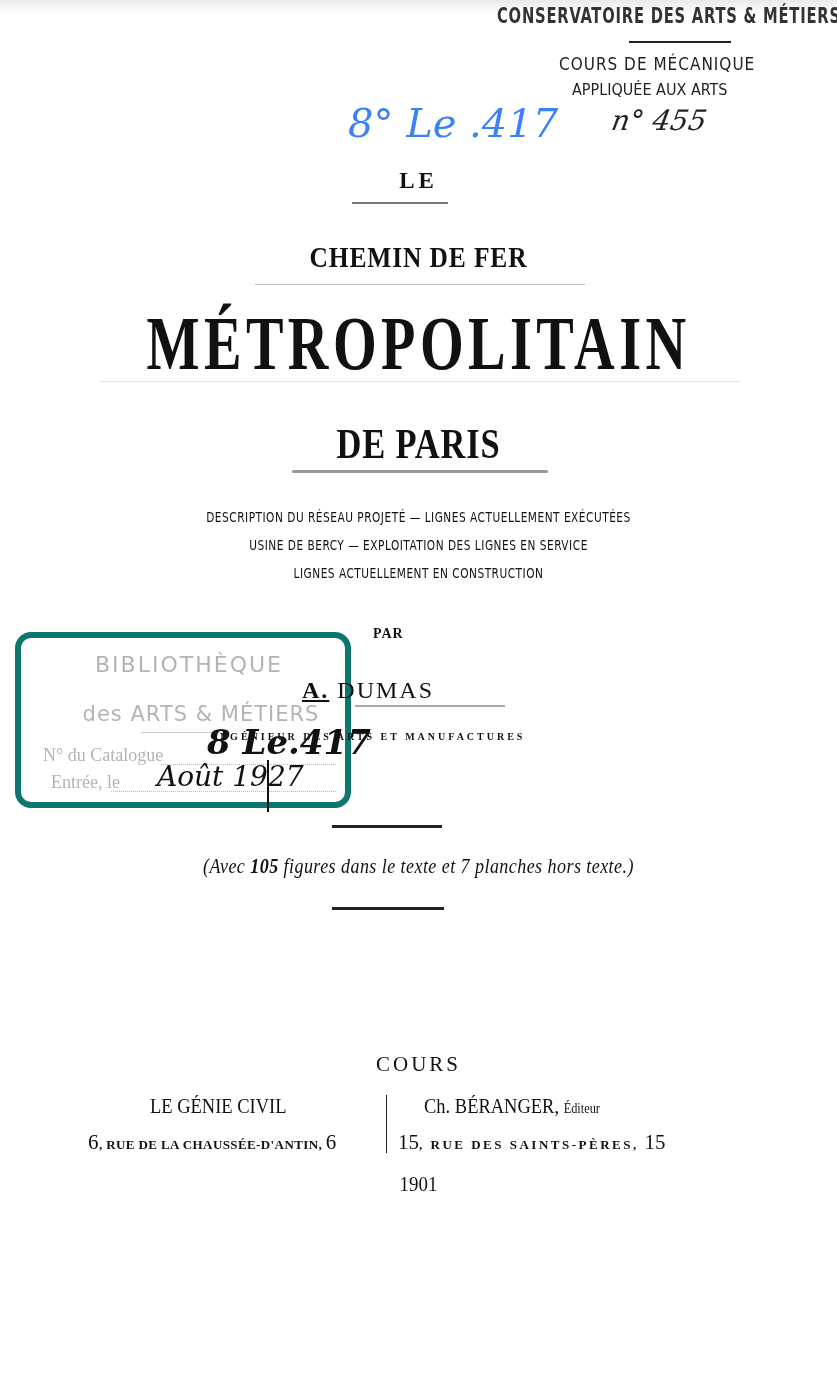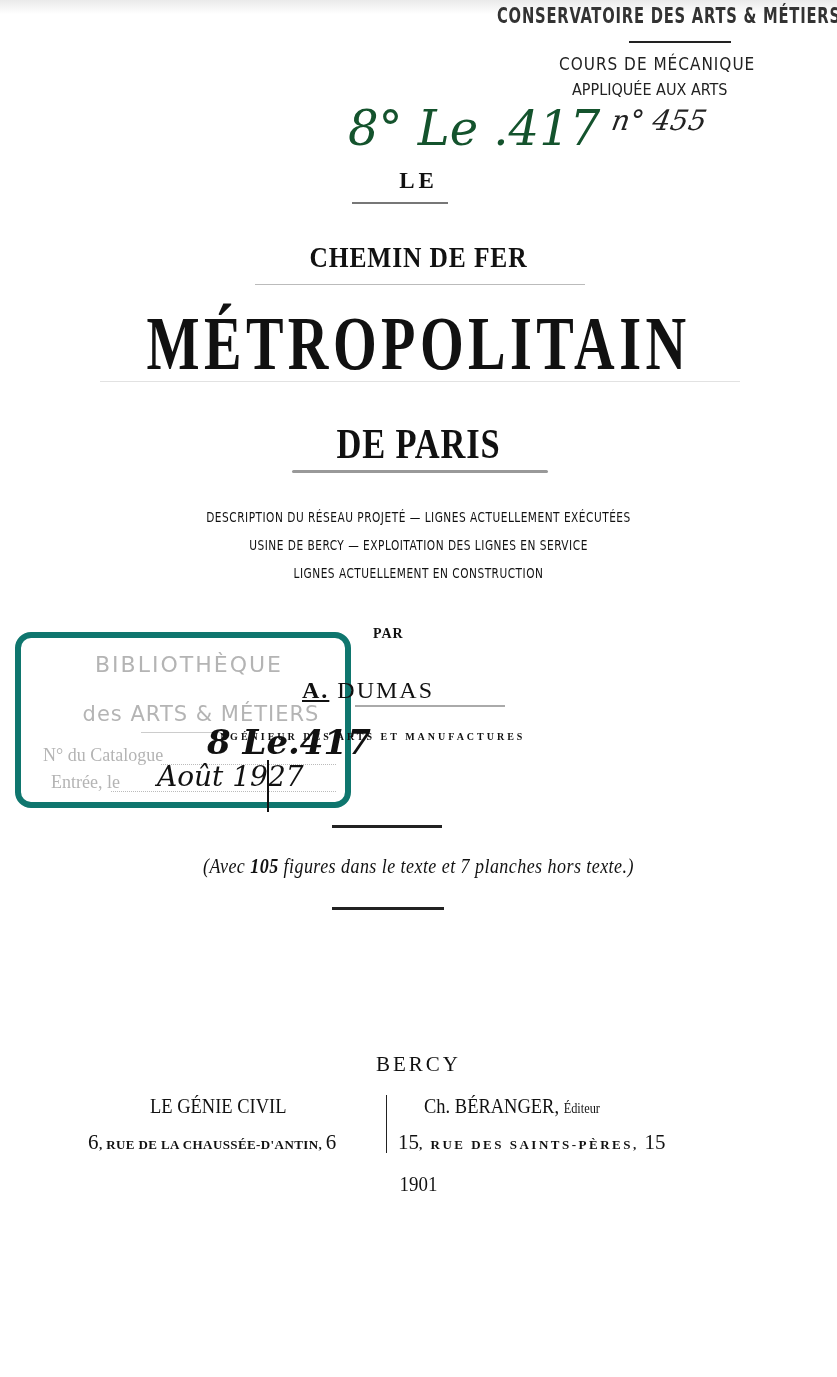--- a/index.html
+++ b/index.html
@@ -17,22 +17,22 @@
                     color: #333; transform: scaleX(.78); transform-origin: left; white-space: nowrap; font-weight: bold; }
   .stamp-cnam .rule { position: absolute; left: 142px; top: 37px; width: 102px; height: 2px; background: #222; }
   .stamp-cnam .l2 { position: absolute; left: 72px; top: 50px; font-size: 17px; letter-spacing: 1px; color: #222;
                     white-space: nowrap; }
   .stamp-cnam .l3 { position: absolute; left: 85px; top: 76px; font-size: 16px; letter-spacing: 0; color: #222;
                     white-space: nowrap; }
   .stamp-cnam .l4 { position: absolute; left: 125px; top: 100px; font-size: 28px; font-style: italic;
                     font-family: "DejaVu Serif", serif; color: #222; white-space: nowrap; transform: skewX(-10deg); }
 
   
-  .shelf { left: 348px; top: 100px; font-size: 48px; font-style: italic;
-           font-family: "DejaVu Serif", serif; color: #14532d; white-space: nowrap; }
+  .shelf { left: 348px; top: 100px; font-size: 40px; font-style: italic;
+           font-family: "DejaVu Serif", serif; color: #3b82f6; white-space: nowrap; }
 
   .le { top: 168px; font-size: 23px; letter-spacing: 4px; font-weight: bold; }
   .rule-le { left: 352px; top: 202px; width: 96px; height: 2px; background: #777; }
 
   .chemin { top: 240px; font-size: 30px; letter-spacing: 1px; font-weight: bold;
             transform: scaleX(.85); transform-origin: center; }
   .rule-chemin { left: 255px; top: 284px; width: 330px; height: 1px; background: #bbb; }
 
   .metro { top: 305px; font-size: 76px; font-weight: bold; letter-spacing: 6px;
            transform: scaleX(.74); transform-origin: center; line-height: 1; }
@@ -143,21 +143,21 @@
 <div class="abs hand-cat">8 Le.417</div>
 <div class="abs hand-date">Août 1927</div>
 <div class="abs hand-stem"></div>
 
 <div class="abs rule-a"></div>
 <div class="abs center figs">
   <span>(Avec </span><b>105</b><span> figures dans le texte et 7 planches hors texte.)</span>
 </div>
 <div class="abs rule-b"></div>
 
-<div class="abs center city">BERCY</div>
+<div class="abs center city">COURS</div>
 
 <div class="abs pub-left-name">LE GÉNIE CIVIL</div>
 <div class="abs pub-right-name">
   <span>Ch. BÉRANGER, </span><span class="sc">Éditeur</span>
 </div>
 <div class="abs divider"></div>
 
 <div class="abs addr-left">
   <span class="num">6</span><span class="sc">, RUE DE LA CHAUSSÉE-D'ANTIN, </span><span class="num">6</span>
 </div>

